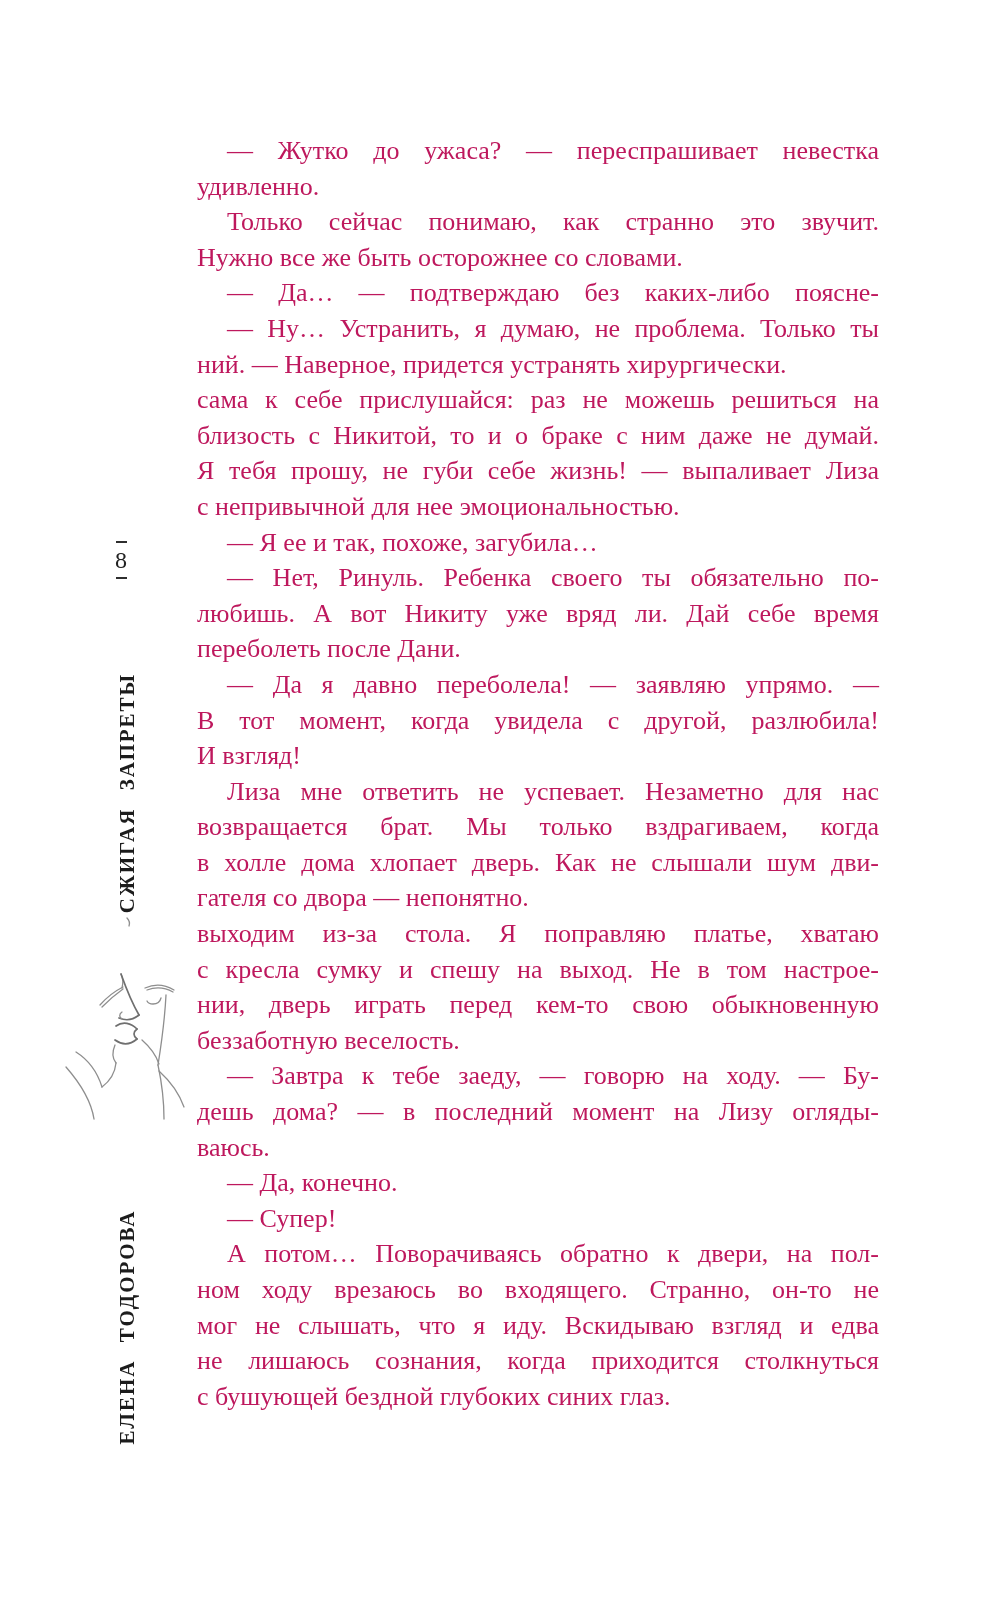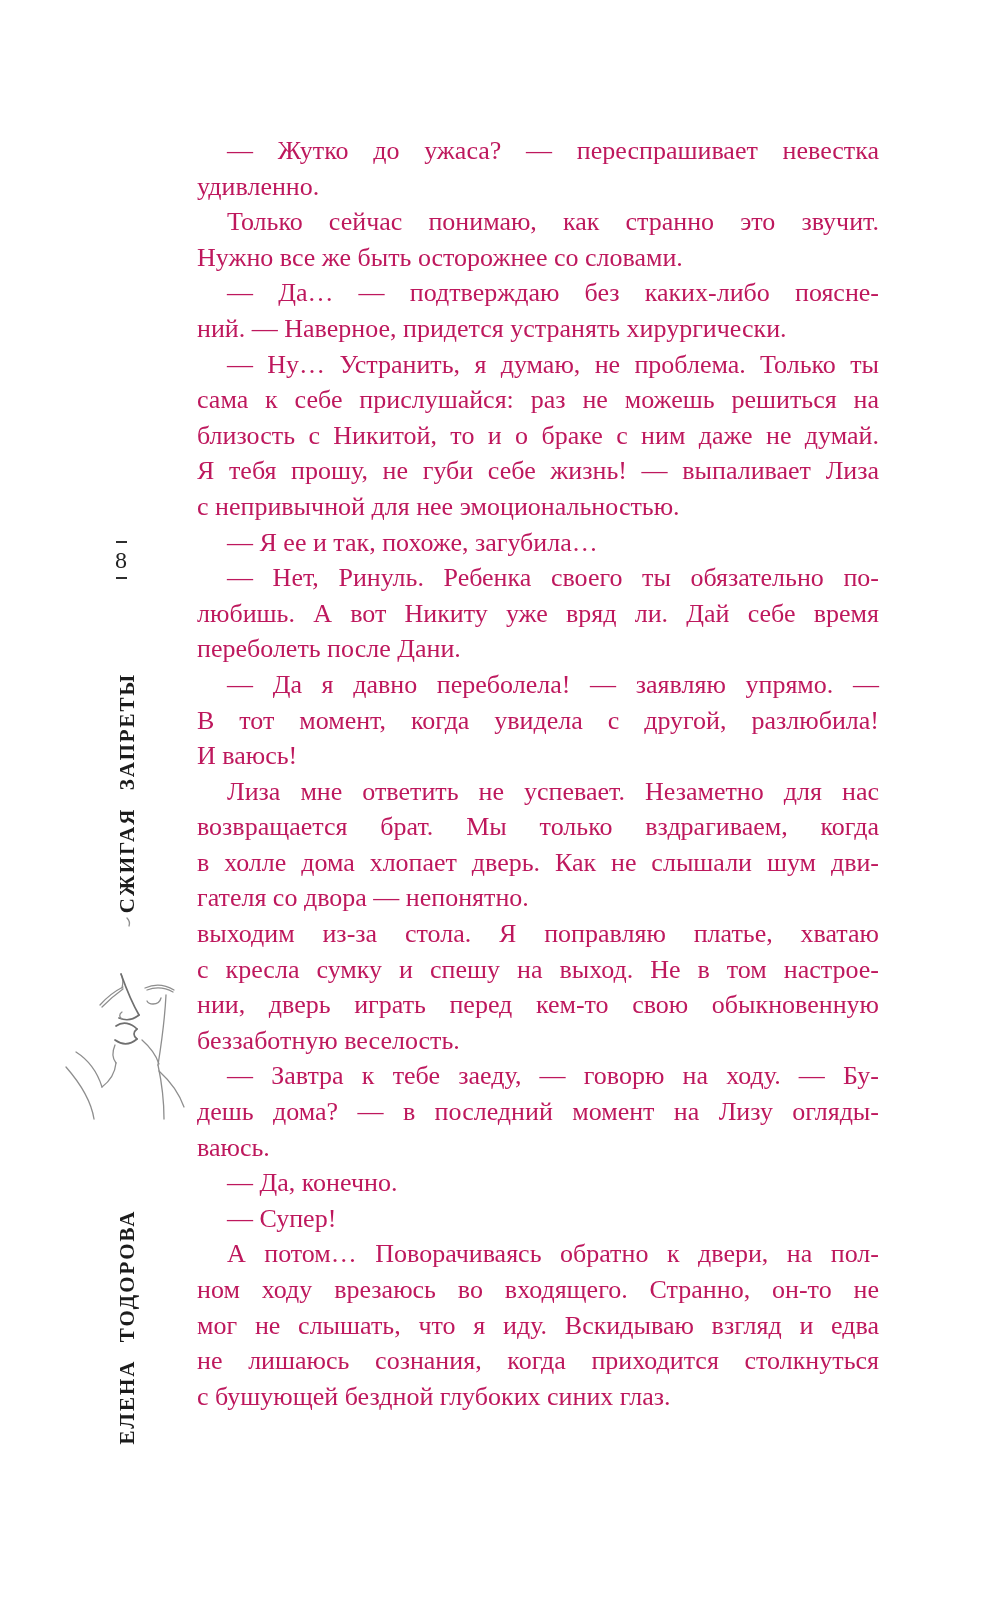--- a/index.html
+++ b/index.html
@@ -124,33 +124,33 @@
   <div class="vert-anchor anchor-author">
     <div class="vert-text">ЕЛЕНА ТОДОРОВА</div>
   </div>
 
   <main class="text-block">
       <div class="line first">— Жутко до ужаса? — переспрашивает невестка</div>
       <div class="line lastline">удивленно.</div>
       <div class="line first">Только сейчас понимаю, как странно это звучит.</div>
       <div class="line lastline">Нужно все же быть осторожнее со словами.</div>
       <div class="line first">— Да… — подтверждаю без каких-либо поясне-</div>
+      <div class="line first">— Ну… Устранить, я думаю, не проблема. Только ты</div>
       <div class="line lastline">ний. — Наверное, придется устранять хирургически.</div>
-      <div class="line first">— Ну… Устранить, я думаю, не проблема. Только ты</div>
       <div class="line">сама к себе прислушайся: раз не можешь решиться на</div>
       <div class="line">близость с Никитой, то и о браке с ним даже не думай.</div>
       <div class="line">Я тебя прошу, не губи себе жизнь! — выпаливает Лиза</div>
       <div class="line lastline">с непривычной для нее эмоциональностью.</div>
       <div class="line first lastline">— Я ее и так, похоже, загубила…</div>
       <div class="line first">— Нет, Ринуль. Ребенка своего ты обязательно по-</div>
       <div class="line">любишь. А вот Никиту уже вряд ли. Дай себе время</div>
       <div class="line lastline">переболеть после Дани.</div>
       <div class="line first">— Да я давно переболела! — заявляю упрямо. —</div>
       <div class="line">В тот момент, когда увидела с другой, разлюбила!</div>
-      <div class="line lastline">И ваюсь!</div>
+      <div class="line lastline">И взгляд!</div>
       <div class="line first">Лиза мне ответить не успевает. Незаметно для нас</div>
       <div class="line">возвращается брат. Мы только вздрагиваем, когда</div>
       <div class="line">в холле дома хлопает дверь. Как не слышали шум дви-</div>
       <div class="line lastline">гателя со двора — непонятно.</div>
       <div class="line">выходим из-за стола. Я поправляю платье, хватаю</div>
       <div class="line">с кресла сумку и спешу на выход. Не в том настрое-</div>
       <div class="line">нии, дверь играть перед кем-то свою обыкновенную</div>
       <div class="line lastline">беззаботную веселость.</div>
       <div class="line first">— Завтра к тебе заеду, — говорю на ходу. — Бу-</div>
       <div class="line">дешь дома? — в последний момент на Лизу огляды-</div>

